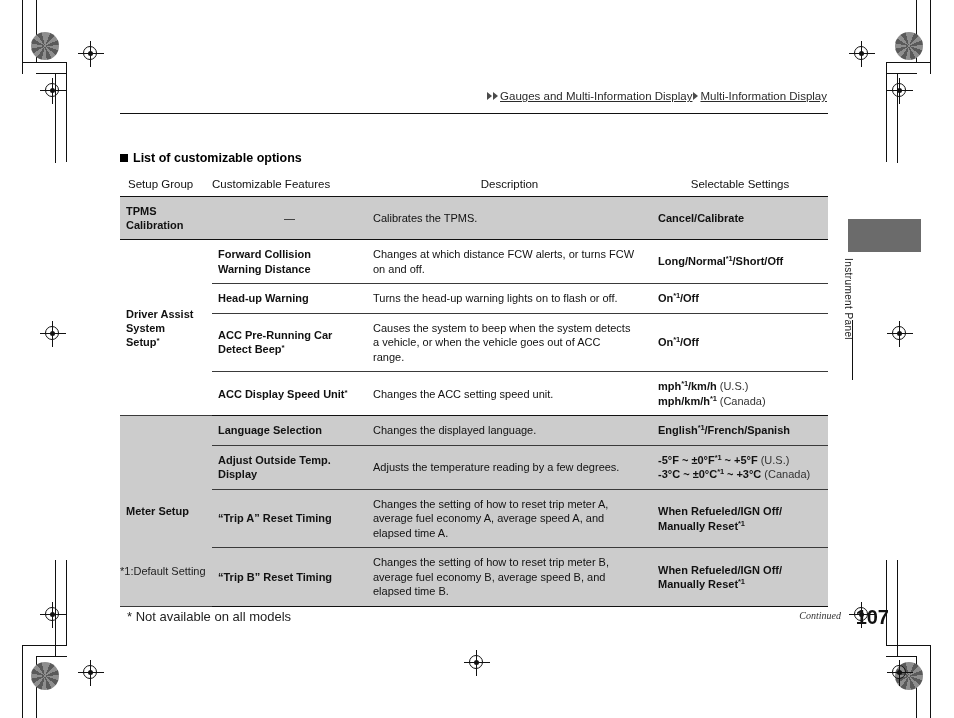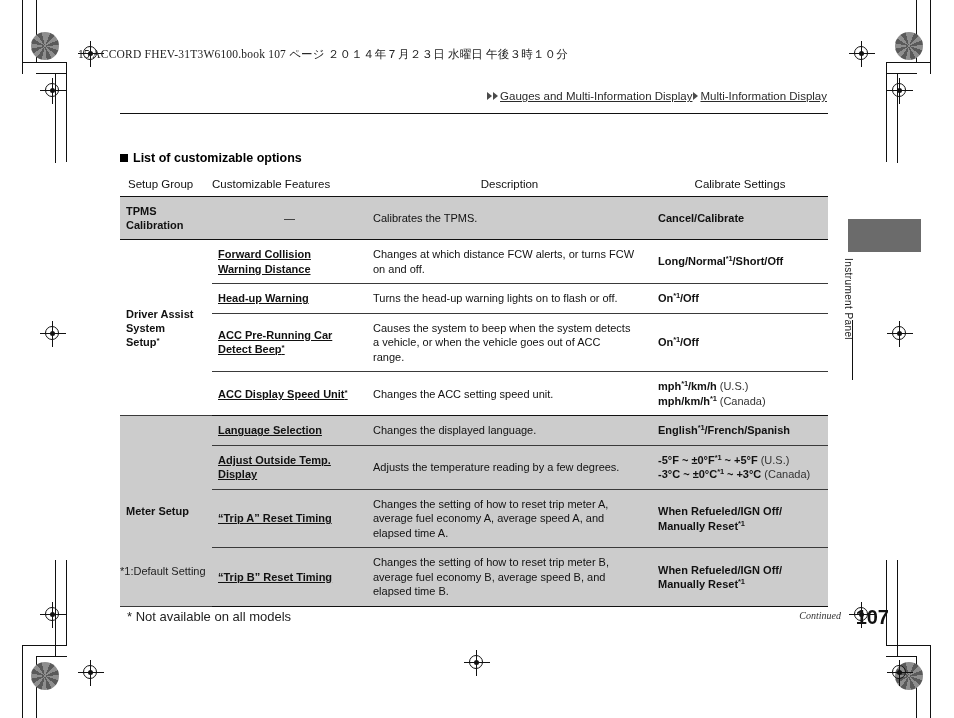--- a/index.html
+++ b/index.html
@@ -169,21 +169,20 @@
     font-size: 11.5px;
     padding-left: 8px;
     line-height: 1.28;
     border-right: 0;
   }
   td.feat {
     font-weight: bold;
     font-size: 11.5px;
     line-height: 1.3;
     padding-left: 0px;
-    text-decoration: underline;
   }
   td.desc {
     font-weight: normal;
     font-size: 11px;
     line-height: 1.32;
     color: #1b1b1b;
   }
   td.sel {
     font-weight: bold;
     font-size: 11.5px;
@@ -352,21 +351,20 @@
     </div>
   <div class="reg" style="left:887px; top:321px;">
       <div class="ring"></div>
       <div class="dot"></div>
     </div>
   <div class="reg" style="left:464px; top:650px;">
       <div class="ring"></div>
       <div class="dot"></div>
     </div>
 
-  <div class="slug">15 ACCORD FHEV-31T3W6100.book   107 ページ   ２０１４年７月２３日   水曜日   午後３時１０分</div>
 
   <div class="breadcrumb">
     <span class="tri"></span><span class="tri"></span><span class="seg">Gauges and Multi-Information Display</span><span class="tri"></span><span class="seg">Multi-Information Display</span>
   </div>
   <div class="rule-top"></div>
 
   <div class="sect-head">
     <span class="sq"></span><span>List of customizable options</span>
   </div>
 
@@ -376,21 +374,21 @@
           <col class="c1">
           <col class="c2">
           <col class="c3">
           <col class="c4">
         </colgroup>
       <thead>
         <tr>
           <th class="g1">Setup Group</th>
           <th class="g2">Customizable Features</th>
           <th>Description</th>
-          <th>Calibrate Settings</th>
+          <th>Selectable Settings</th>
         </tr>
       </thead>
       <tbody>
 
         <tr class="shade thick">
           <td class="grp">
             <span>TPMS</span><br>
             <span>Calibration</span>
           </td>
           <td class="dash">—</td>

